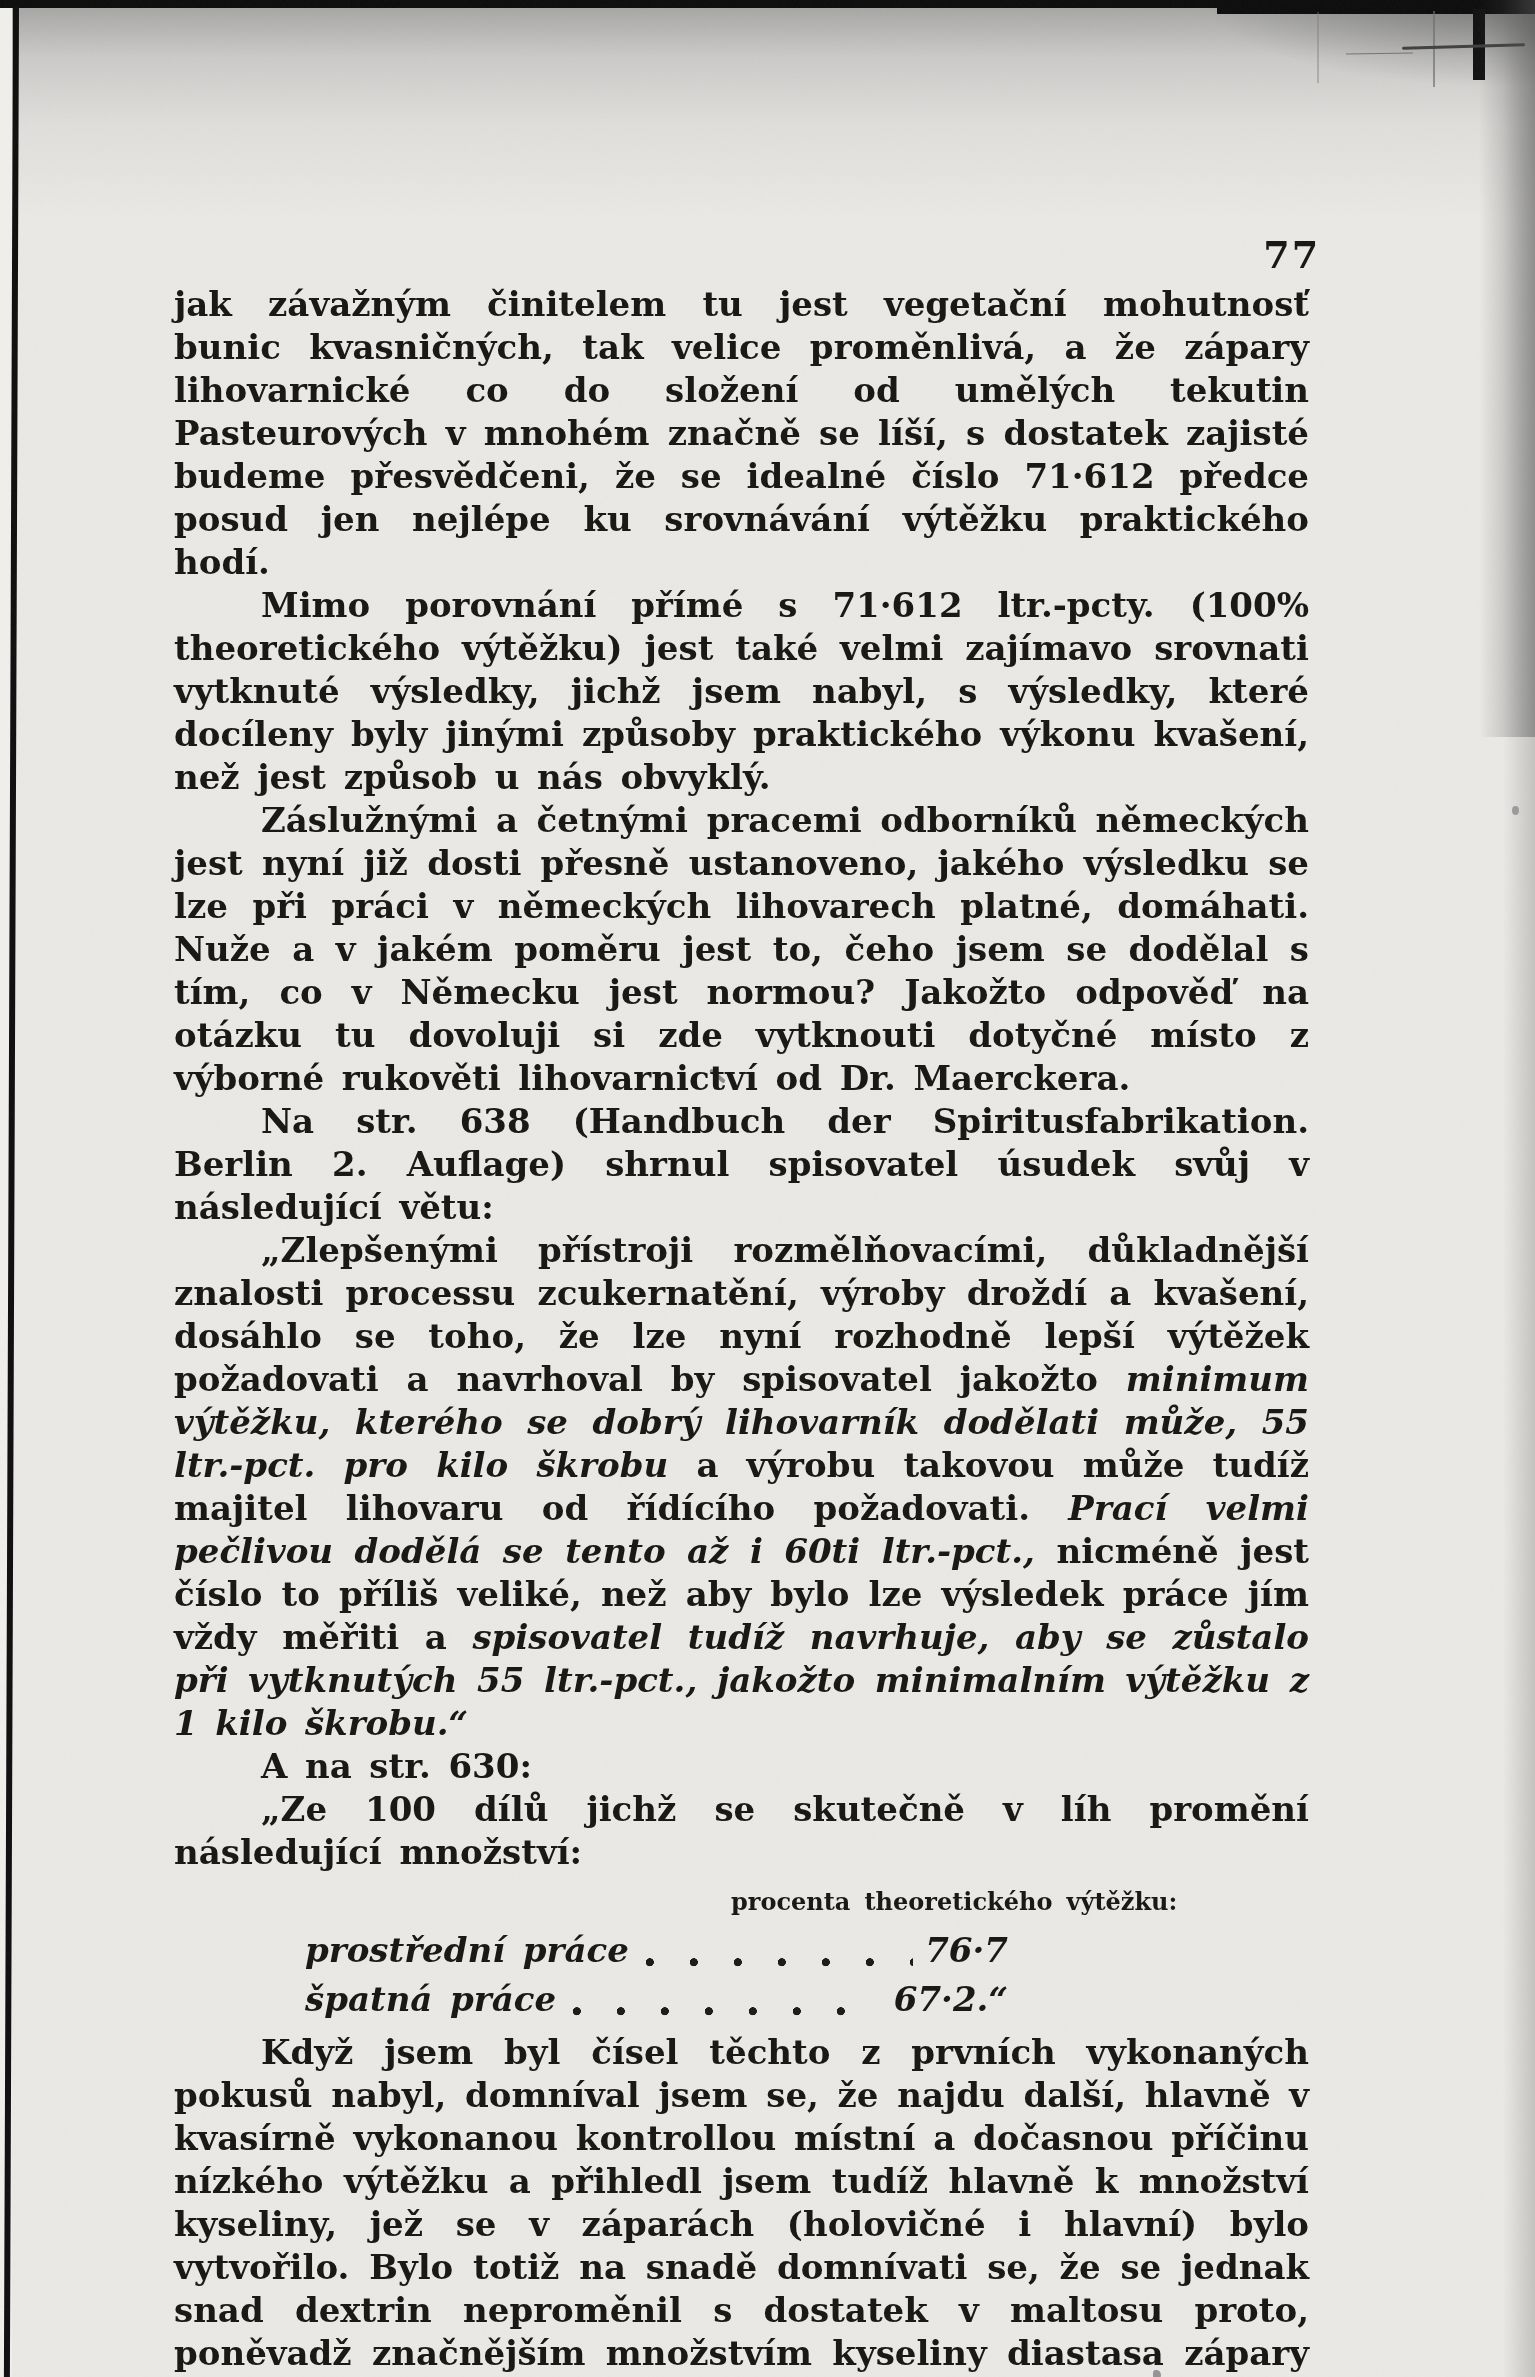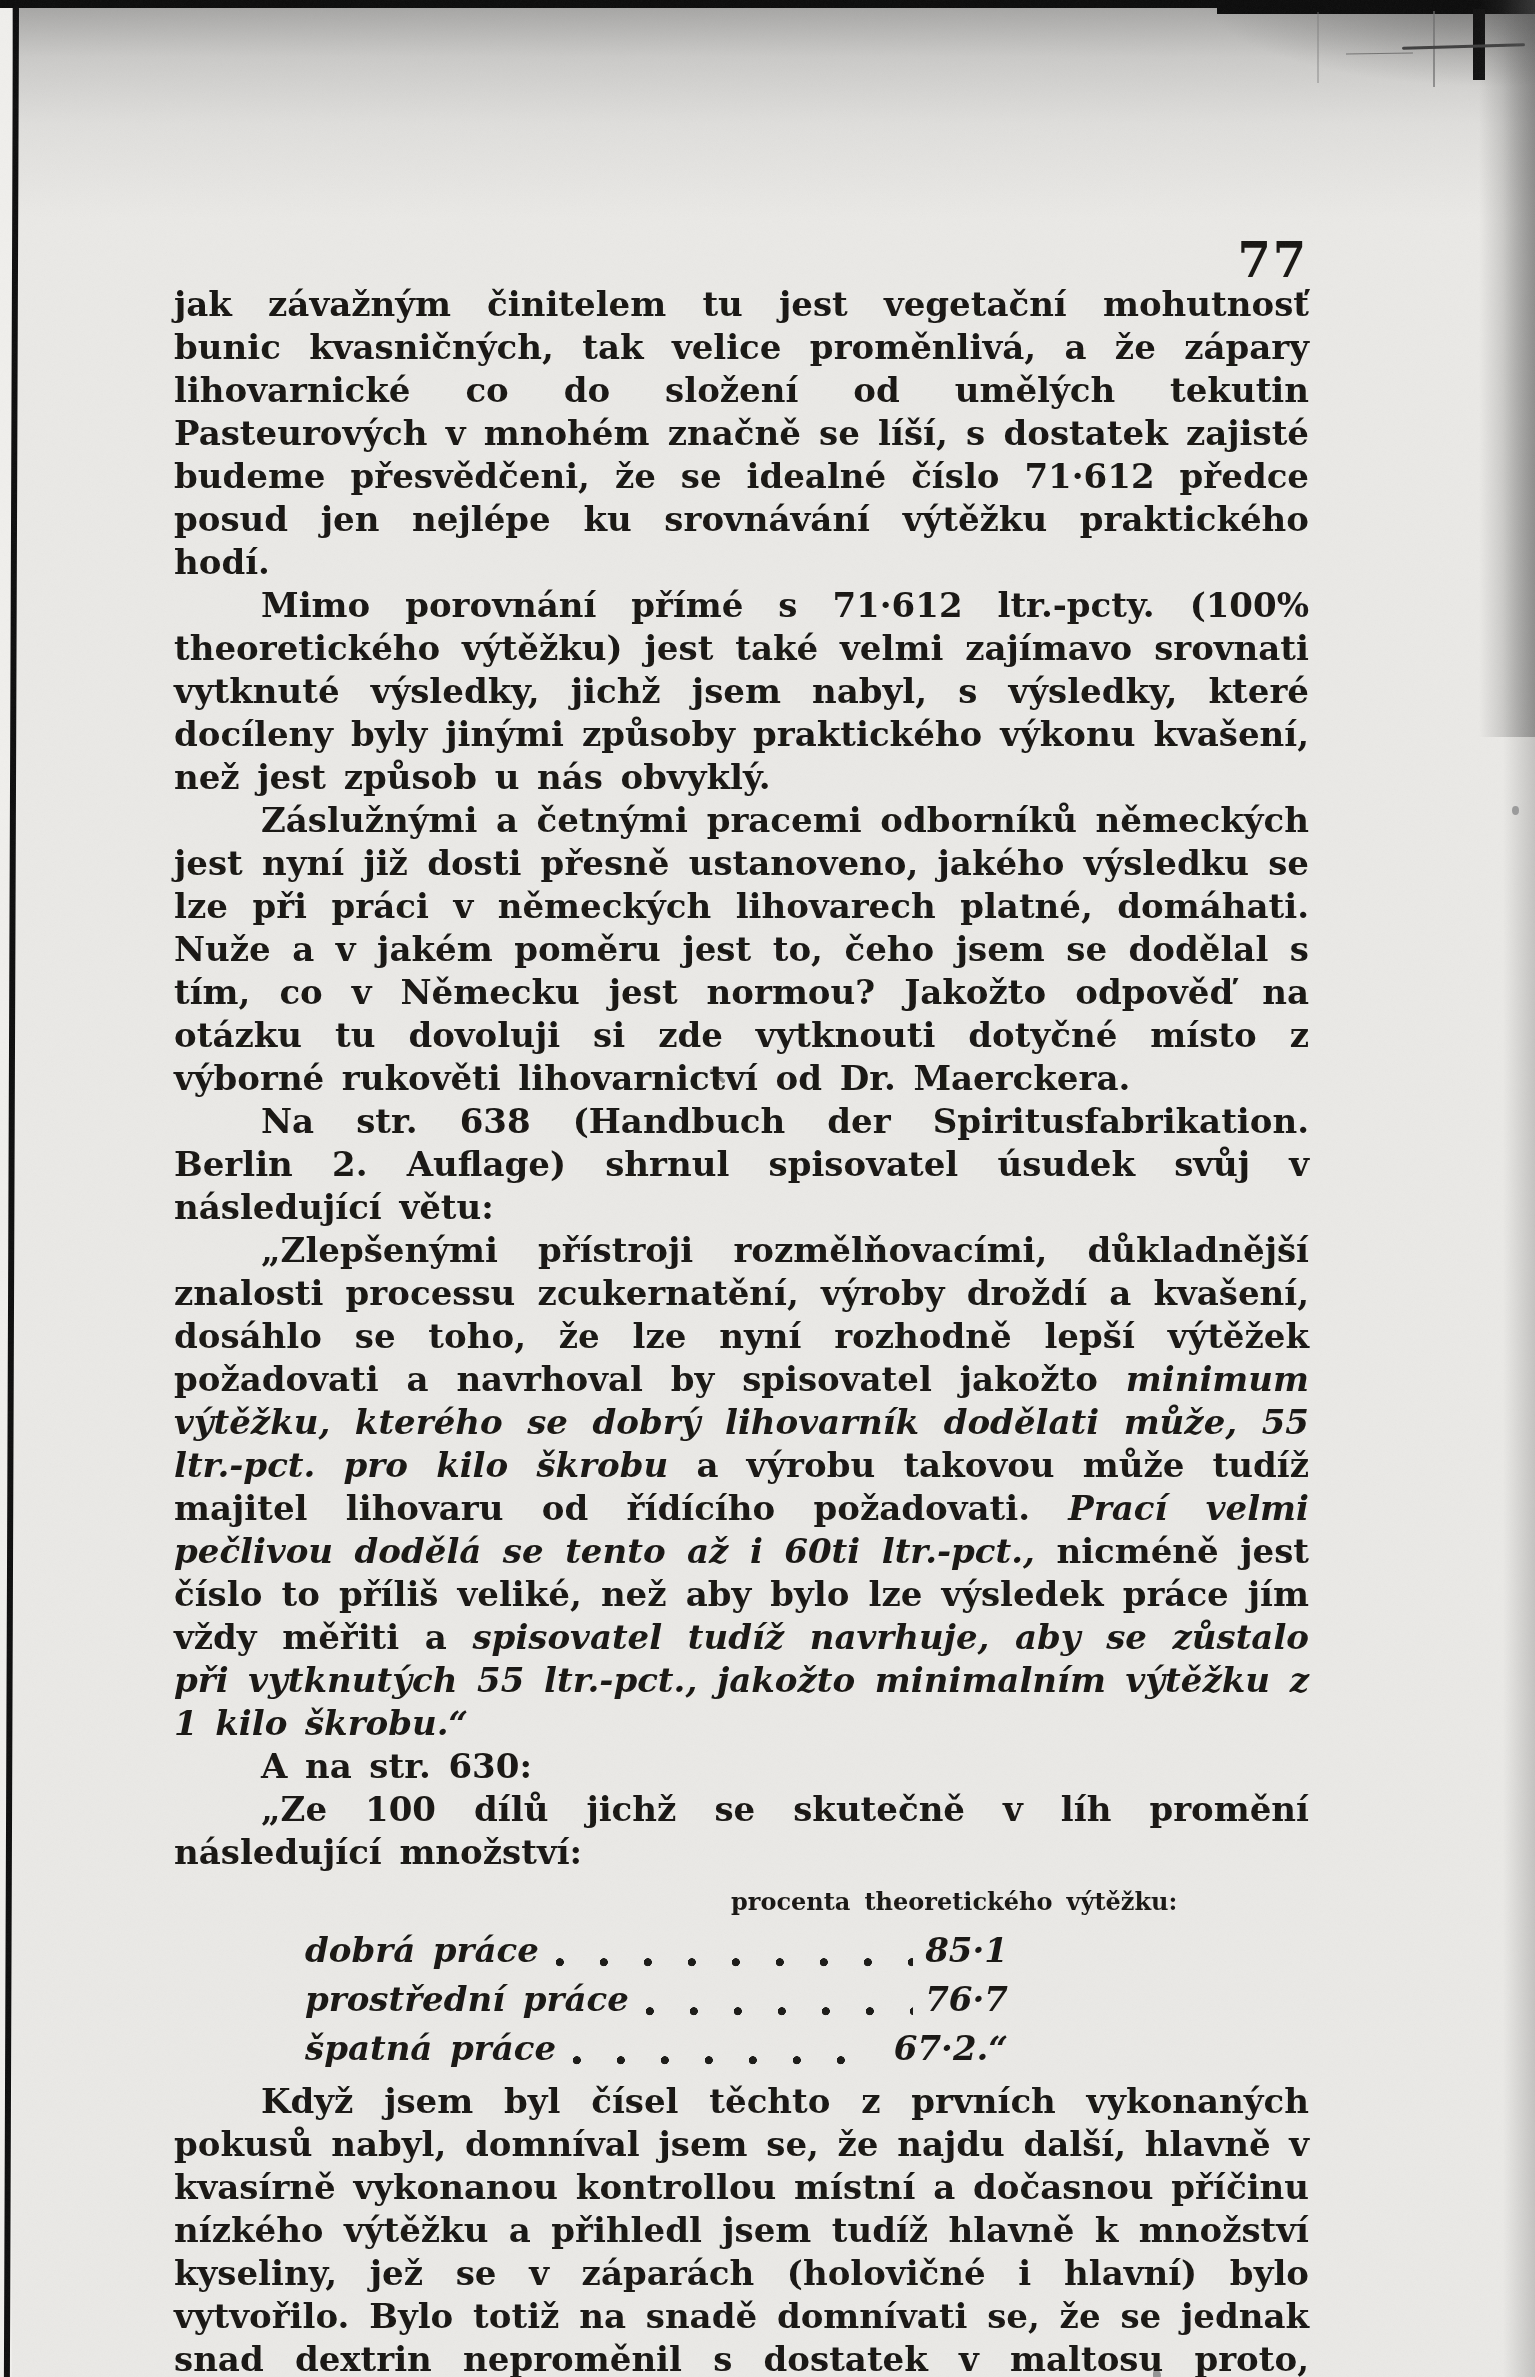--- a/index.html
+++ b/index.html
@@ -50,22 +50,22 @@
     pointer-events:none;
   }
   .speck-a{position:absolute;left:708px;top:1074px;width:19px;height:3.8px;background:#8d8d8d;
            transform:rotate(40deg);border-radius:1.9px;}
   .speck-b{position:absolute;left:1512px;top:806px;width:7.1px;height:9px;background:#9a9a9a;border-radius:50%;}
   .speck-c{position:absolute;left:1153px;top:2370px;width:7.6px;height:10px;background:#949494;border-radius:40% 60% 55% 45%;}
   .grain{position:absolute;inset:0;opacity:.05;pointer-events:none;}
 
   
   .page-number{
-    position:absolute;top:232px;right:228px;
-    font-size:48px;font-weight:700;letter-spacing:1.9px;
+    position:absolute;top:232px;right:216px;
+    font-size:38px;font-weight:700;letter-spacing:1.9px;
   }
   .text-block{
     position:absolute;left:174px;top:283px;width:1135px;
     font-size:34px;line-height:43px;font-weight:700;
     text-align:justify;word-spacing:0.17em;
   }
   .text-block p{margin:0;}
   .indent{text-indent:87px;}
   .noindent{text-indent:0;}
   .it{font-style:italic;}
@@ -122,25 +122,20 @@
 
     <p class="indent"><span>„Zlepšenými přístroji rozmělňovacími, důkladnější znalosti processu zcukernatění, výroby droždí a kvašení, dosáhlo se toho, že lze nyní rozhodně lepší výtěžek požadovati a navrhoval by spisovatel jakožto </span><span class="it">minimum výtěžku, kterého se dobrý lihovarník dodělati může, 55 ltr.-pct. pro kilo škrobu</span><span> a výrobu takovou může tudíž majitel lihovaru od řídícího požadovati. </span><span class="it">Prací velmi pečlivou dodělá se tento až i 60ti ltr.-pct.,</span><span> nicméně jest číslo to příliš veliké, než aby bylo lze výsledek práce jím vždy měřiti a </span><span class="it">spisovatel tudíž navrhuje, aby se zůstalo při vytknutých 55 ltr.-pct., jakožto minimalním výtěžku z 1 kilo škrobu.“</span></p>
 
     <p class="indent">A na str. 630:</p>
 
     <p class="indent">„Ze 100 dílů jichž se skutečně v líh promění následující množství:</p>
 
     <div class="yield-block">
       <div class="yield-header">procenta theoretického výtěžku:</div>
 
-      <div class="yield-row">
-        <span class="yield-label">dobrá práce</span>
-        <span class="yield-leader"></span>
-        <span class="yield-value">85·1</span>
-      </div>
 
       <div class="yield-row">
         <span class="yield-label">prostřední práce</span>
         <span class="yield-leader"></span>
         <span class="yield-value">76·7</span>
       </div>
 
       <div class="yield-row">
         <span class="yield-label">špatná práce</span>
         <span class="yield-leader"></span>

